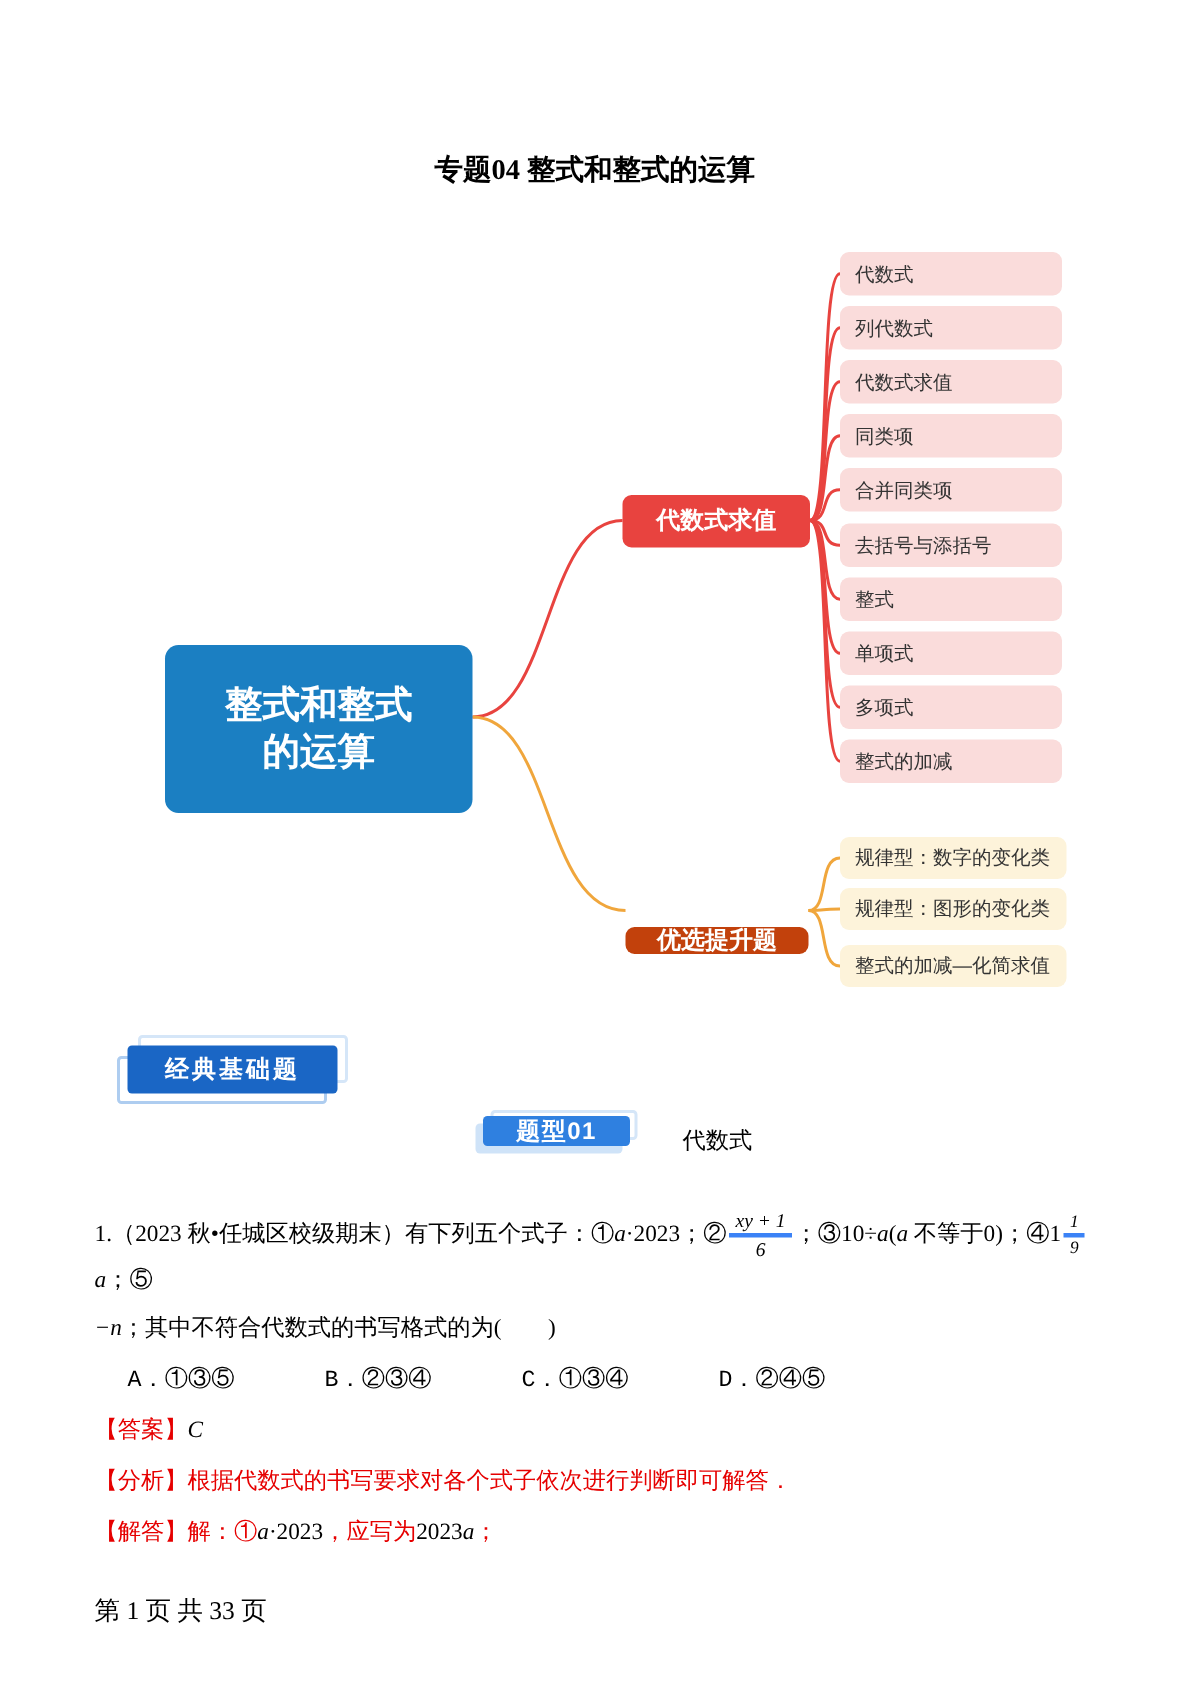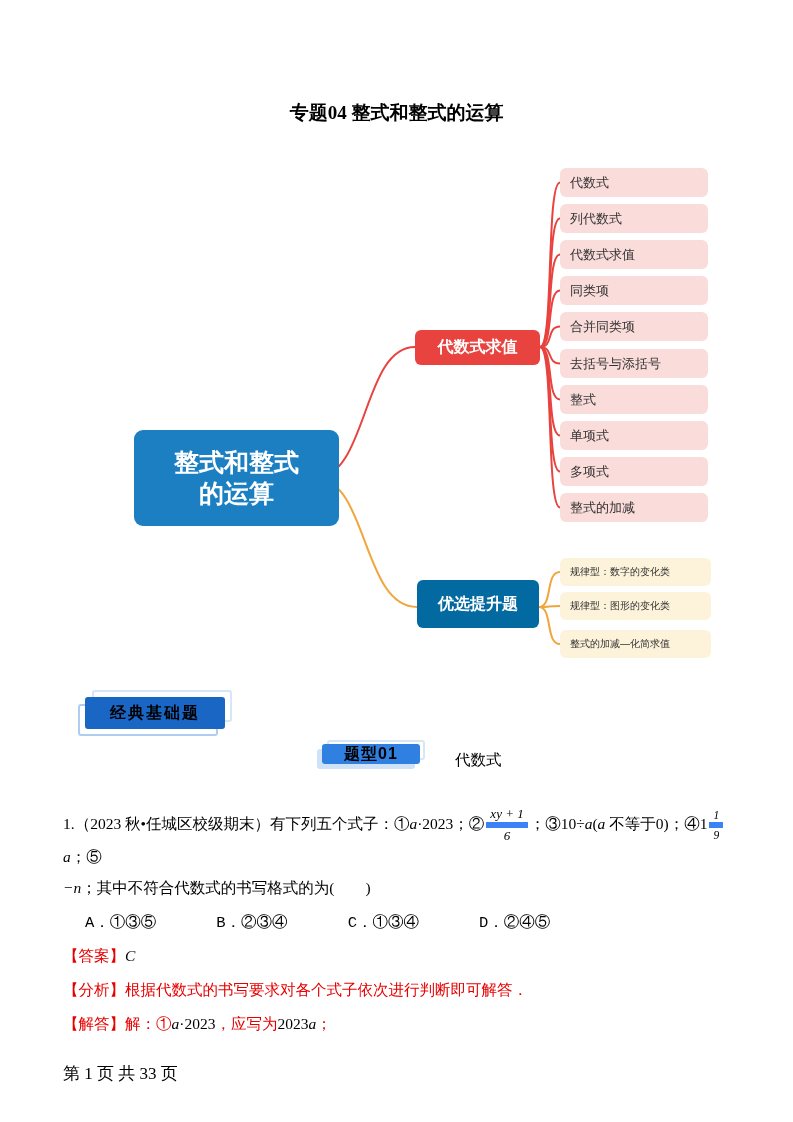--- a/index.html
+++ b/index.html
@@ -12,68 +12,68 @@
   .title {
     position:absolute; top:100px; left:0; width:100%; text-align:center;
     font-size:19px; font-weight:bold;
   }
   
   .mm-svg { position:absolute; left:0; top:0; width:793px; height:1122px; pointer-events:none; }
   .mm-svg path { fill:none; stroke-width:2; }
   .mm-svg path.red { stroke:#e8433f; }
   .mm-svg path.orange { stroke:#f0a63c; }
   .root-node {
-    position:absolute; left:110px; top:430px; width:205px; height:96px;
+    position:absolute; left:110px; top:430px; width:205px; height:112px;
     background:#1b7fc2; border-radius:9px; color:#fff;
     font-family:"Liberation Sans", sans-serif; font-weight:bold; font-size:25px;
     display:flex; flex-direction:column; align-items:center; justify-content:center;
-    line-height:1.25; text-align:center;margin-left:24px;
+    line-height:1.25; text-align:center;
   }
   .branch-node {
     position:absolute; color:#fff; font-family:"Liberation Sans", sans-serif;
     font-weight:bold; font-size:16px; border-radius:6px;
     display:flex; align-items:center; justify-content:center;
   }
   .branch-red    { left:415px; top:330px; width:125px; height:35px; background:#e8433f; }
-  .branch-orange { left:417px; top:580px; width:122px; height:48px; background:#0369a1; }
+  .branch-orange { left:417px; top:618px; width:122px; height:18px; background:#c2410c; }
   .leaf {
     position:absolute; left:560px; height:29px; border-radius:6px;
     display:flex; align-items:center; padding-left:10px;
     font-family:"Liberation Sans", sans-serif; font-size:13px; color:#333;
   }
   .leaf.pink   { width:148px; background:#fadcdb; }
-  .leaf.yellow { width:151px; height:28px; background:#fdf3da; font-size:10px; }
+  .leaf.yellow { width:151px; height:28px; background:#fdf3da; font-size:13px; }
   
   .badge-wrap { position:absolute; }
   .badge-basics { left:85px; top:697px; width:140px; height:32px; }
   .badge-type   { left:322px; top:744px; width:98px; height:20px; }
   .badge-wrap .deco { position:absolute; width:100%; height:100%; border-radius:3px; }
   .badge-basics .d1 { left:-7px; top:7px;  border:2px solid #aecdf0; }
   .badge-basics .d2 { left:7px;  top:-7px; border:2px solid #d5e6f8; }
   .badge-type .d1   { left:-5px; top:5px;  background:#cfe3f8; }
   .badge-type .d2   { left:5px;  top:-4px; border:2px solid #d5e6f8; }
   .badge-main {
     position:absolute; left:0; top:0; width:100%; height:100%;
-    color:#000000; font-family:"Liberation Sans", sans-serif; font-weight:bold;
+    color:#ffffff; font-family:"Liberation Sans", sans-serif; font-weight:bold;
     font-size:16px; display:flex; align-items:center; justify-content:center;
     border-radius:3px; letter-spacing:2px;
   }
   .badge-basics .badge-main { background:#1a66c5; }
   .badge-type   .badge-main { background:#2f80e0; letter-spacing:1px; }
   .type-label { position:absolute; left:455px; top:750px; font-size:15.5px; }
   
   .content { position:absolute; left:63px; top:792px; width:676px; font-size:15.5px; }
   .qline1 { line-height:1.5;margin-top:14px; }
   .qline2 { margin-top:10px; }
   .mi { font-style:italic; }
   .frac {
     display:inline-flex; flex-direction:column; align-items:center;
     vertical-align:middle; font-size:13px; line-height:1.25; margin:0 2px;
   }
-  .frac .num { border-bottom:6px solid #3b82f6; padding:0 4px; }
+  .frac .num { border-bottom:3px solid #3b82f6; padding:0 4px; }
   .frac.small { font-size:11.5px; }
   .options { display:flex; margin-top:13px; padding-left:22px; }
   .options span { margin-right:60px;font-family:Liberation Mono, monospace; }
   .ansline { margin-top:13px; }
   .red { color:#e60000; }
   .footer { position:absolute; left:63px; top:1062px; font-size:17px; }
 </style>
 </head>
 <body>
 

